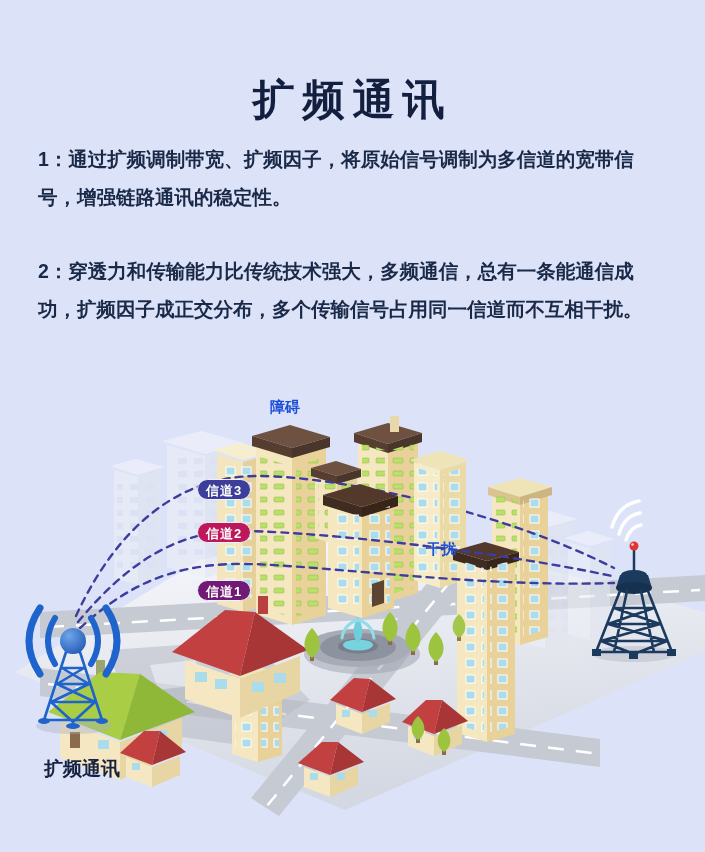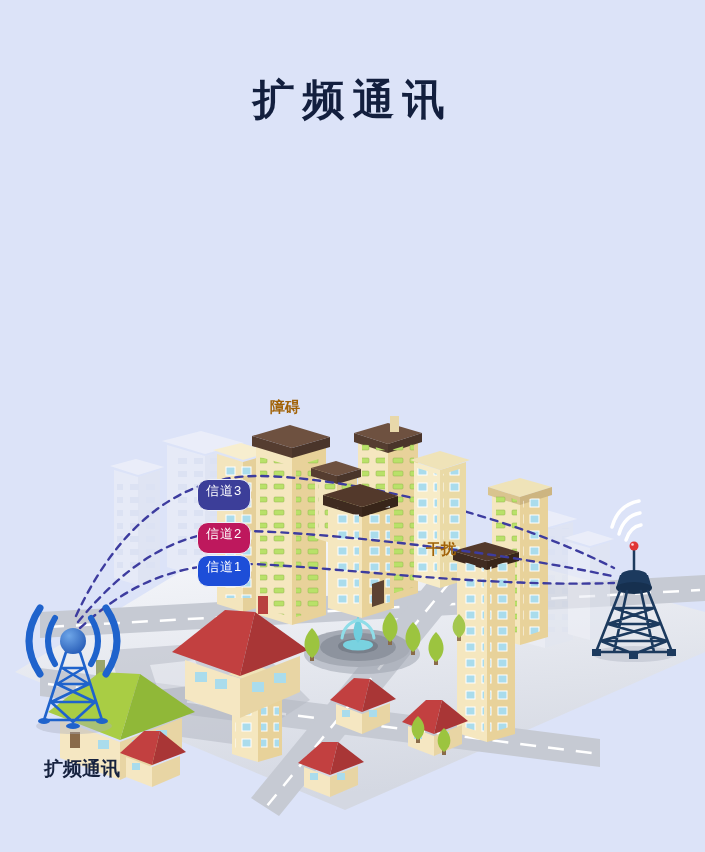--- a/index.html
+++ b/index.html
@@ -6,39 +6,41 @@
   body{font-family:"Liberation Sans","DejaVu Sans",sans-serif;}
   #stage{position:relative;width:705px;height:852px;background:#dce3f8;overflow:hidden;}
   .title{position:absolute;top:44px;left:0;width:705px;text-align:center;
          font-size:42px;font-weight:800;letter-spacing:8px;color:#131f3e;}
   .content{position:absolute;top:140px;left:38px;width:634px;color:#1a2947;
            font-size:19.5px;font-weight:600;line-height:1.95;}
   .content p{margin:0;}
   .content p + p{margin-top:36px;}
   .scene{position:absolute;left:0;top:380px;width:705px;height:440px;}
   .scene svg{display:block;}
-  .flabel{position:absolute;font-size:15px;font-weight:700;color:#a16207;}
+  .flabel{position:absolute;font-size:15px;font-weight:700;color:#1d4ed8;}
   .obstacle{left:270px;top:398px;}
   .interference{left:426px;top:540px;}
-  .pill{position:absolute;width:54px;height:32px;border-radius:11px;
-        color:#fff;font-size:13px;font-weight:400;text-align:center;line-height:21px;
+  .pill{position:absolute;width:54px;height:21px;border-radius:11px;
+        color:#fff;font-size:13px;font-weight:700;text-align:center;line-height:21px;
         border:1.5px solid #eef1f9;box-sizing:border-box;letter-spacing:1px;}
   .pill.c3{left:197px;top:479px;background:#3c3e99;}
   .pill.c2{left:197px;top:522px;background:#be185d;}
-  .pill.c1{left:197px;top:555px;background:#1d4ed8;}
+  .pill.c1{left:197px;top:580px;background:#701a75;}
   .caption{position:absolute;left:44px;top:756px;font-size:19px;font-weight:700;color:#16223f;}
 </style>
 </head>
 <body>
 
 <div id="stage">
 
   <h1 class="title">扩频通讯</h1>
 
   <div class="content">
+    <p>1：通过扩频调制带宽、扩频因子，将原始信号调制为多信道的宽带信号，增强链路通讯的稳定性。</p>
+    <p>2：穿透力和传输能力比传统技术强大，多频通信，总有一条能通信成功，扩频因子成正交分布，多个传输信号占用同一信道而不互相干扰。</p>
   </div>
 
   <div class="scene">
     <svg width="705" height="440" viewBox="0 380 705 440">
       <defs>
         <linearGradient id="gnd" x1="0" y1="0" x2="0.25" y2="1">
           <stop offset="0" stop-color="#fafbfe"></stop>
             <stop offset="1" stop-color="#d4d8e2"></stop>
         </linearGradient>
         <radialGradient id="sph" cx="0.35" cy="0.3" r="0.9">

